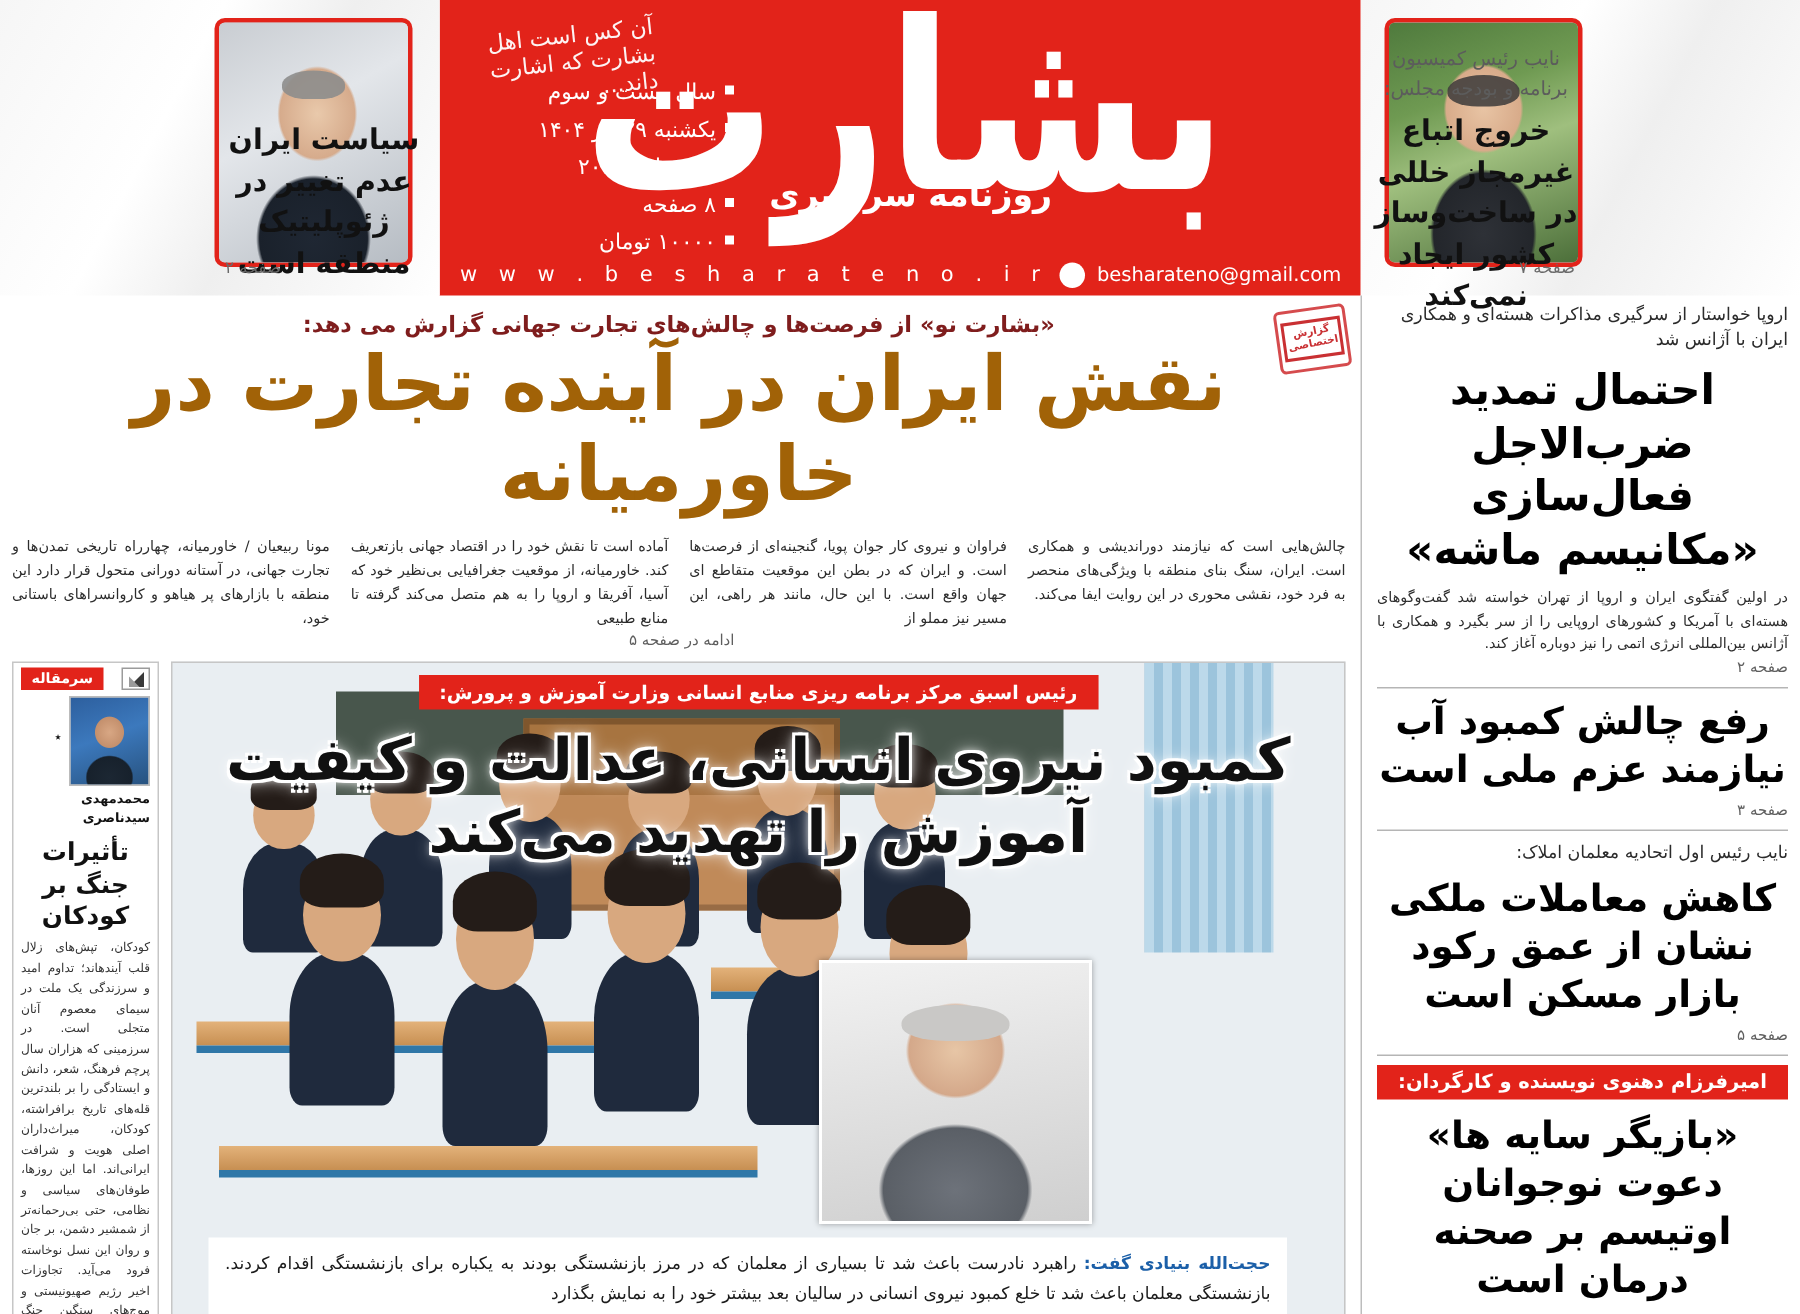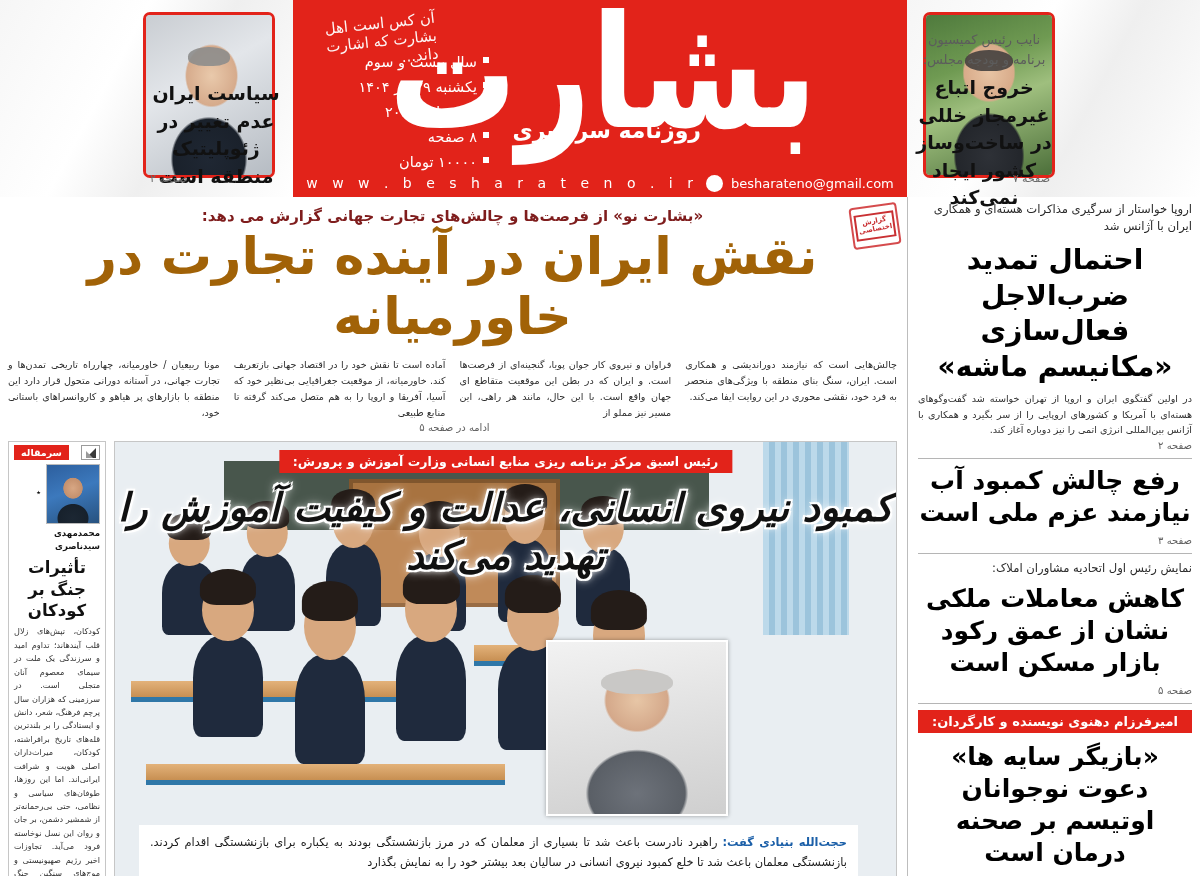--- a/index.html
+++ b/index.html
@@ -110,21 +110,21 @@
 
   
   .feature-row{display:flex;gap:8px;margin-top:8px;}
   .feature{flex:1;border:1px solid #c6c6c6;position:relative;overflow:hidden;height:460px;background:#e9eef2;}
   .rail{width:98px;border:1px solid #c6c6c6;box-sizing:border-box;padding:3px 5px;position:relative;background:#fff;}
 
   .feat-redbar{position:absolute;left:50%;transform:translateX(-50%);top:8px;
      background:#E2231A;color:#fff;font-size:12.5px;font-weight:700;padding:4px 14px;white-space:nowrap;z-index:4;}
   .feat-head{position:absolute;left:0;right:0;top:42px;text-align:center;z-index:4;
      font-size:39px;font-weight:700;line-height:1.22;color:#111;
-     text-shadow:0 0 6px #fff,0 0 12px #fff,2px 2px 0 #fff,-2px -2px 0 #fff,2px -2px 0 #fff,-2px 2px 0 #fff;font-style:italic;}
+     text-shadow:0 0 6px #fff,0 0 12px #fff,2px 2px 0 #fff,-2px -2px 0 #fff,2px -2px 0 #fff,-2px 2px 0 #fff;}
   .feat-inset{position:absolute;right:168px;bottom:86px;width:178px;height:172px;
      border:2px solid #fff;box-shadow:0 0 4px rgba(0,0,0,.35);overflow:hidden;z-index:5;background:#ddd;}
   .feat-quote{position:absolute;left:24px;right:38px;bottom:22px;background:#fff;padding:8px 11px;
      font-size:11.4px;line-height:1.72;text-align:justify;color:#1b1b1b;z-index:5;}
   .feat-quote b{color:#1b5fa8;}
 
   
   .cls{position:absolute;inset:0;}
   .cls .board{position:absolute;left:14%;top:4%;width:62%;height:15%;background:#2c3b2f;opacity:.85;}
   .cls .curtain{position:absolute;right:6%;top:0;width:11%;height:42%;
@@ -211,21 +211,21 @@
       </div>
       <hr class="rule">
 
       <div>
         <div class="lead-head sm">رفع چالش کمبود آب نیازمند عزم ملی است</div>
         <div class="pagref">صفحه ۳</div>
       </div>
       <hr class="rule">
 
       <div>
-        <div class="lead-kicker">نمایش رئیس اول اتحادیه مشاوران املاک:</div>
+        <div class="lead-kicker">نایب رئیس اول اتحادیه معلمان املاک:</div>
         <div class="lead-head sm">کاهش معاملات ملکی نشان از عمق رکود بازار مسکن است</div>
         <div class="pagref">صفحه ۵</div>
       </div>
       <hr class="rule">
 
       <div>
         <div class="redbar">امیرفرزام دهنوی نویسنده و کارگردان:</div>
         <div class="lead-head sm">«بازیگر سایه ها» دعوت نوجوانان اوتیسم بر صحنه درمان است</div>
 
       </div>

